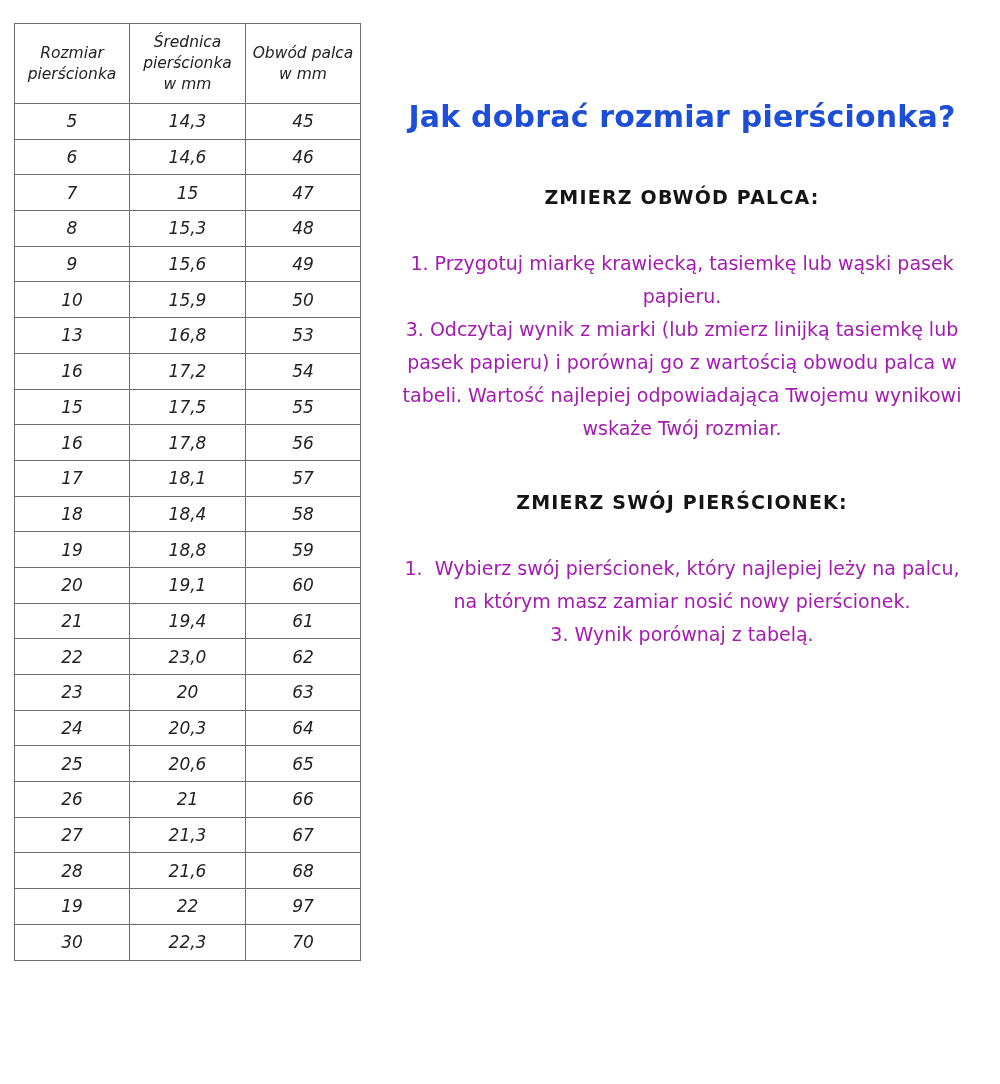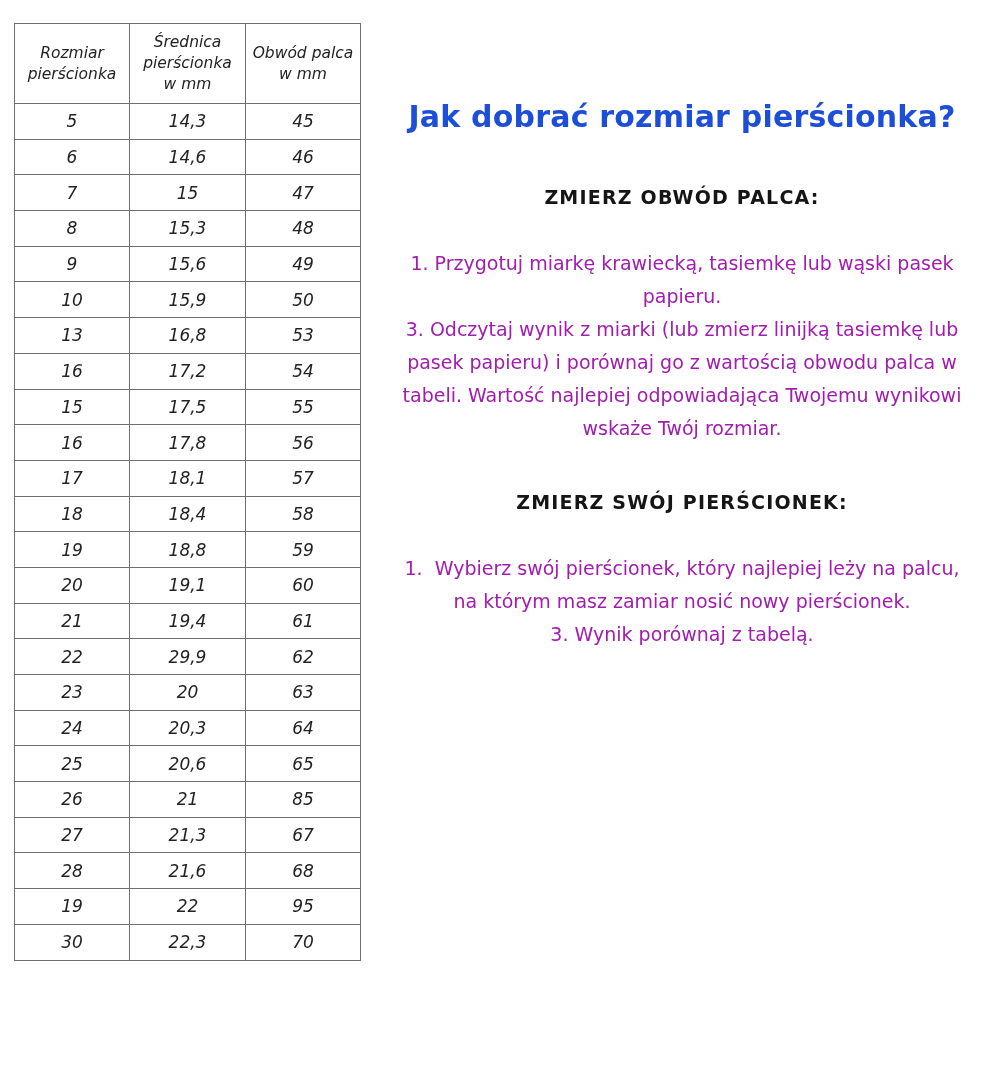--- a/index.html
+++ b/index.html
@@ -167,57 +167,57 @@
           <td>19,1</td>
           <td>60</td>
         </tr>
         <tr>
           <td>21</td>
           <td>19,4</td>
           <td>61</td>
         </tr>
         <tr>
           <td>22</td>
-          <td>29,9</td>
+          <td>23,0</td>
           <td>62</td>
         </tr>
         <tr>
           <td>23</td>
           <td>20</td>
           <td>63</td>
         </tr>
         <tr>
           <td>24</td>
           <td>20,3</td>
           <td>64</td>
         </tr>
         <tr>
           <td>25</td>
           <td>20,6</td>
           <td>65</td>
         </tr>
         <tr>
           <td>26</td>
           <td>21</td>
-          <td>85</td>
+          <td>66</td>
         </tr>
         <tr>
           <td>27</td>
           <td>21,3</td>
           <td>67</td>
         </tr>
         <tr>
           <td>28</td>
           <td>21,6</td>
           <td>68</td>
         </tr>
         <tr>
           <td>19</td>
           <td>22</td>
-          <td>95</td>
+          <td>97</td>
         </tr>
         <tr>
           <td>30</td>
           <td>22,3</td>
           <td>70</td>
         </tr>
       </tbody>
   </table>
 
   <section class="content">

